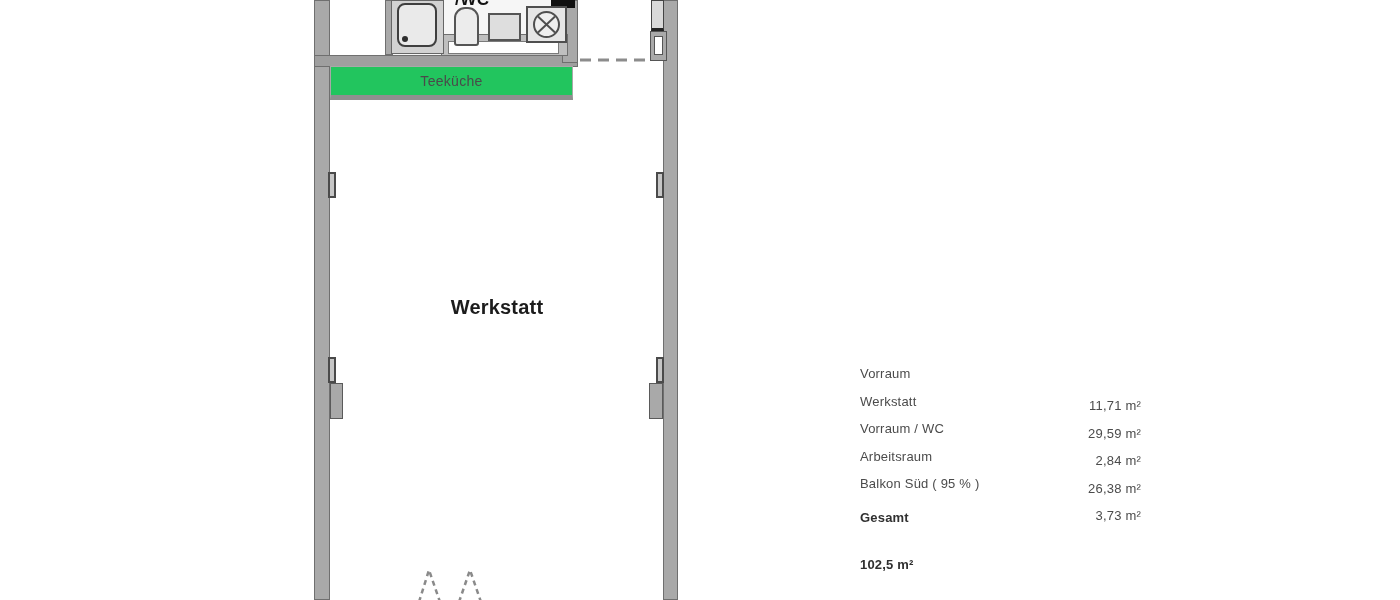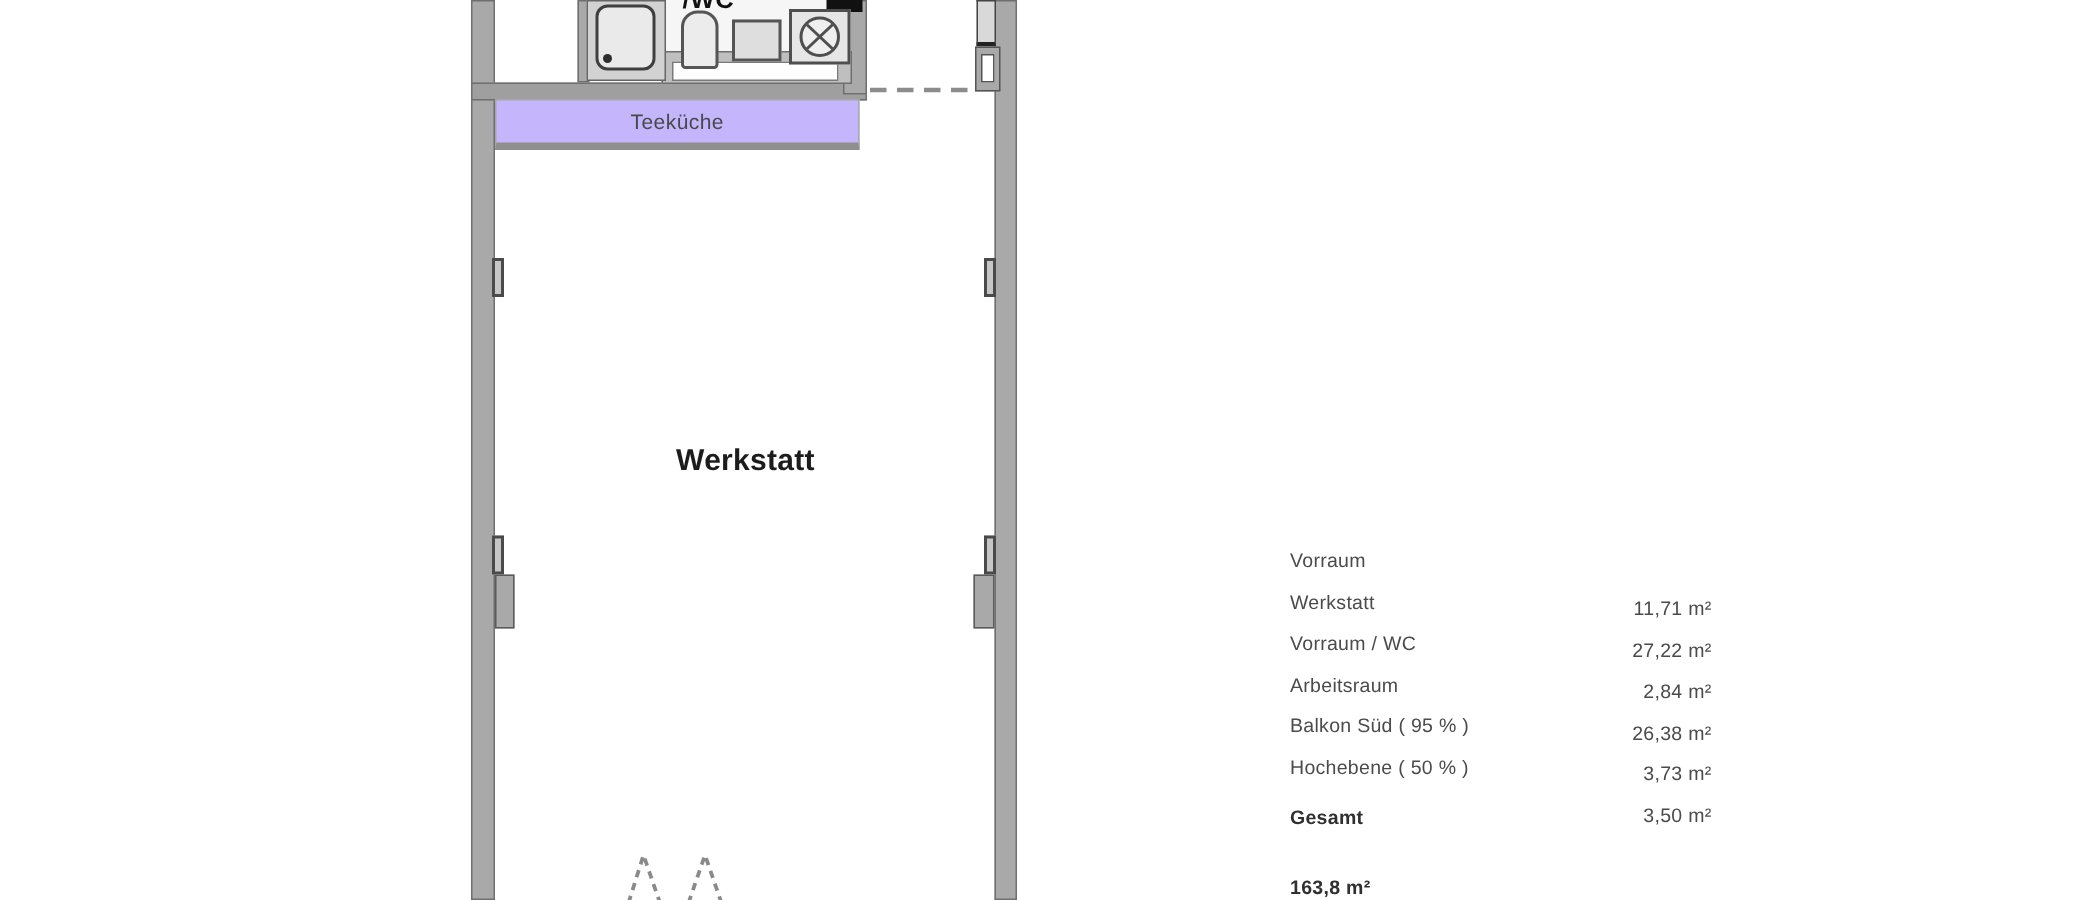--- a/index.html
+++ b/index.html
@@ -25,21 +25,21 @@
   .counter-inner{background:#fefefe;border:1px solid #7a7a7a;}
   .wm{background:#e6e6e6;border:2px solid #4f4f4f;}
   .door-leaf{background:#d9d9d9;border:1px solid #444;border-bottom:3px solid #222;}
   .door-jamb{background:#a9a9a9;border:1px solid #555;}
   .jamb-inner{background:#ffffff;border:1px solid #555;margin:4px 3px;height:17px;}
   .lintel{background:#111;}
   .bathfloor{background:#f6f6f6;}
   .roomfloor{background:#ffffff;}
   
   .teekueche{
-    background:#c4b5fd;border:1px solid #a8a8a8;border-bottom:5px solid #8f8f8f;
+    background:#22c55e;border:1px solid #a8a8a8;border-bottom:5px solid #8f8f8f;
     display:flex;align-items:center;justify-content:center;
     font-size:14px;color:#4a4a4a;letter-spacing:.3px;
   }
   
   .room-label{font-weight:bold;font-size:20px;color:#1c1c1c;text-align:center;letter-spacing:.2px;}
   .wc-label{font-weight:bold;font-size:17px;color:#111;letter-spacing:.5px;}
   
   .area-table{position:absolute;}
   .arow{
     display:flex;justify-content:space-between;align-items:flex-start;
@@ -101,37 +101,33 @@
   <div class="abs room-label" style="left:417px;top:296px;width:160px;">Werkstatt</div>
   <div class="abs wc-label" style="left:455px;top:-10px;width:70px;">/WC</div>
 
   <div class="area-table" style="left:860px;top:366px;width:281px;">
     <div class="arow">
       <span class="lbl">Vorraum</span>
       <span class="val">11,71 m²</span>
     </div>
     <div class="arow">
       <span class="lbl">Werkstatt</span>
-      <span class="val">27,22 m²</span>
+      <span class="val">29,59 m²</span>
     </div>
     <div class="arow">
       <span class="lbl">Vorraum / WC</span>
       <span class="val">2,84 m²</span>
     </div>
     <div class="arow">
       <span class="lbl">Arbeitsraum</span>
       <span class="val">26,38 m²</span>
     </div>
     <div class="arow">
       <span class="lbl">Balkon Süd ( 95 % )</span>
       <span class="val">3,73 m²</span>
     </div>
-    <div class="arow">
-      <span class="lbl">Hochebene ( 50 % )</span>
-      <span class="val">3,50 m²</span>
-    </div>
     <div class="arow total">
       <span class="lbl">Gesamt</span>
-      <span class="val">163,8 m²</span>
+      <span class="val">102,5 m²</span>
     </div>
   </div>
 
 </div>
 
 </body></html>

